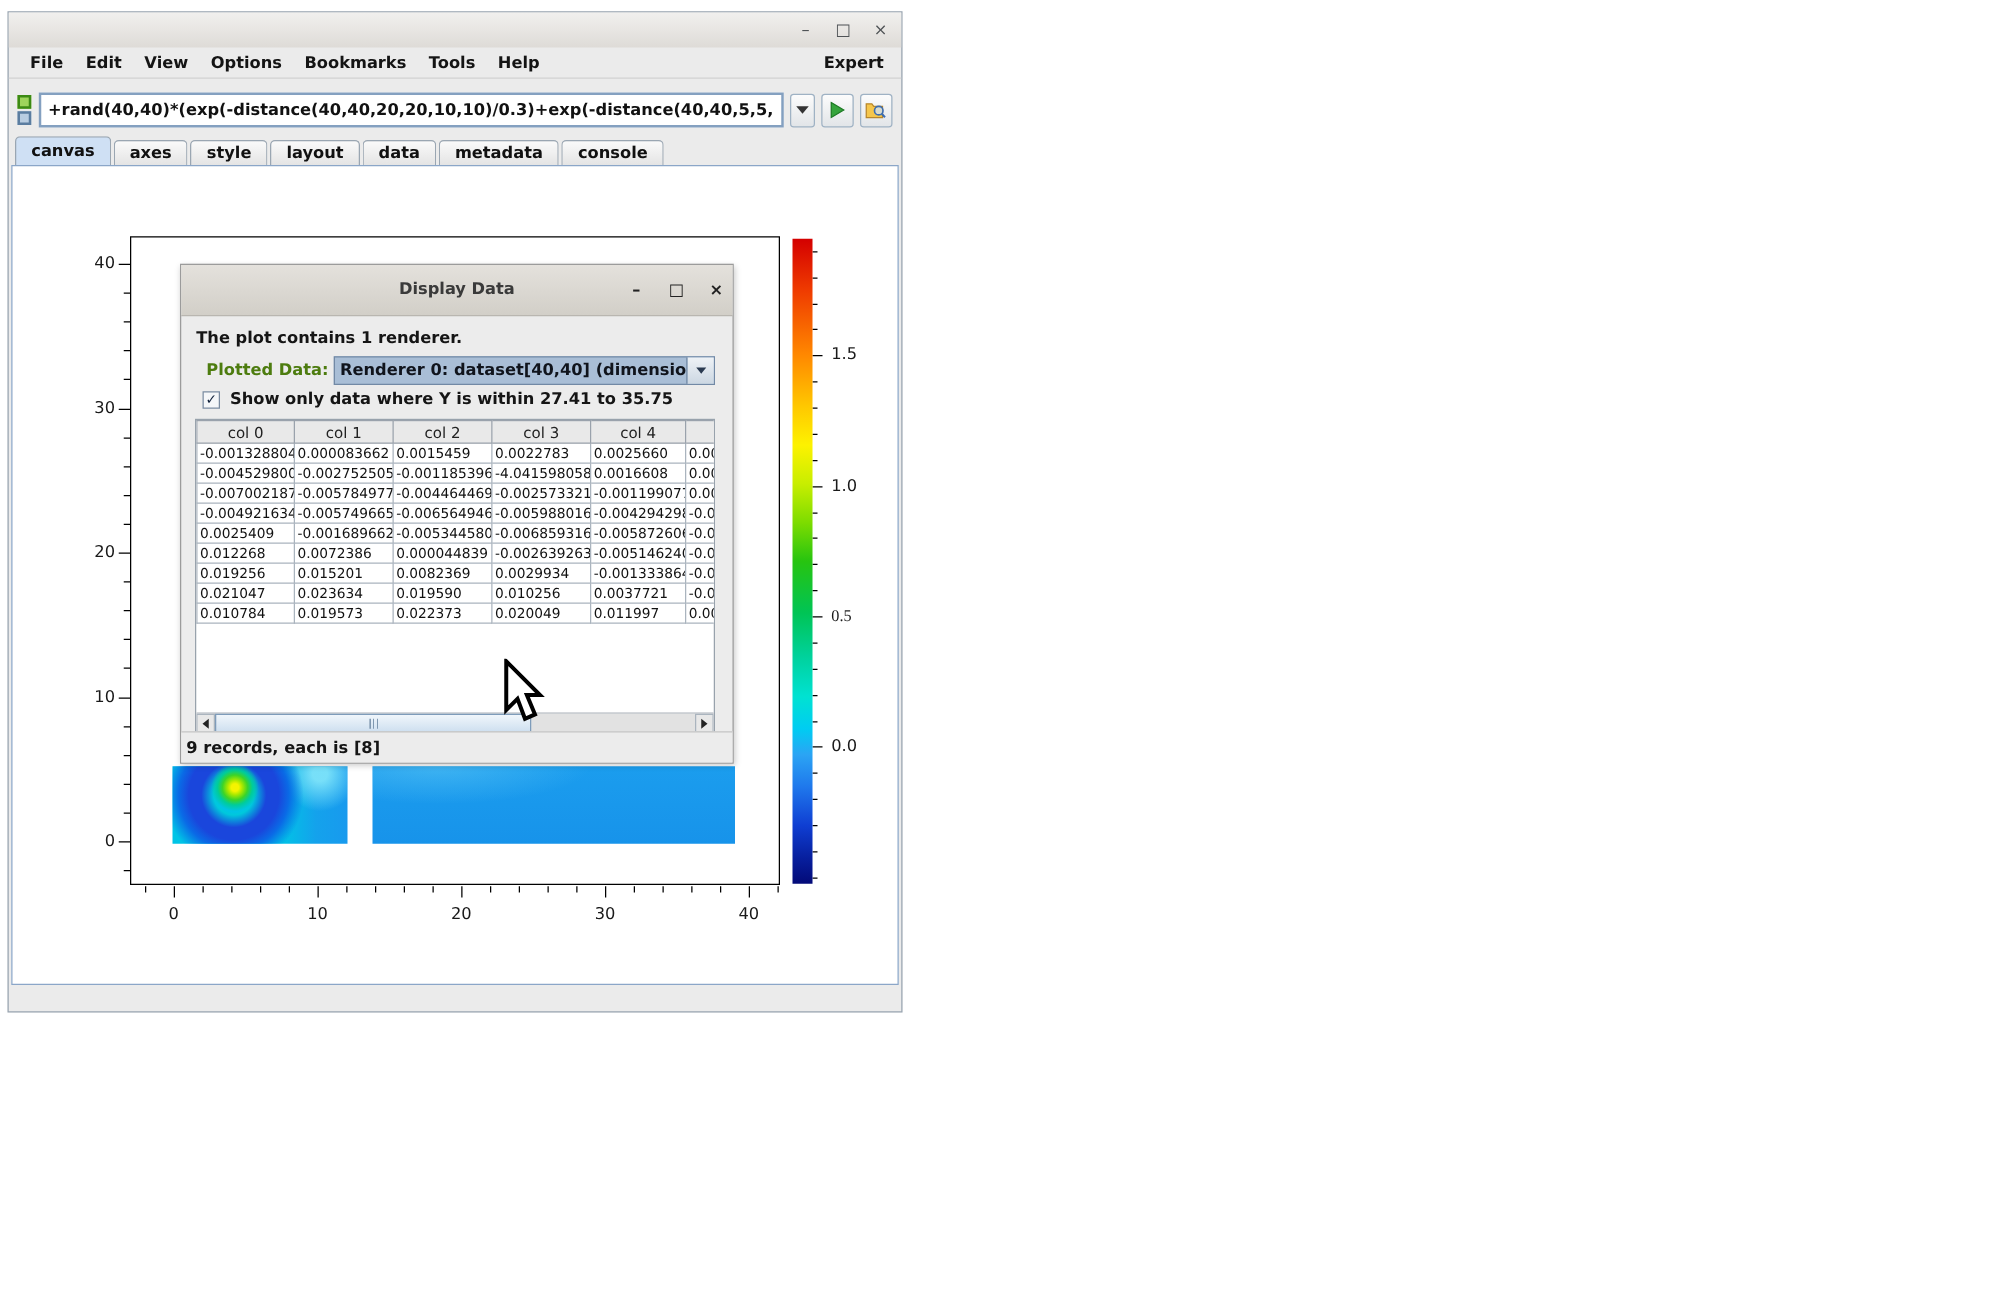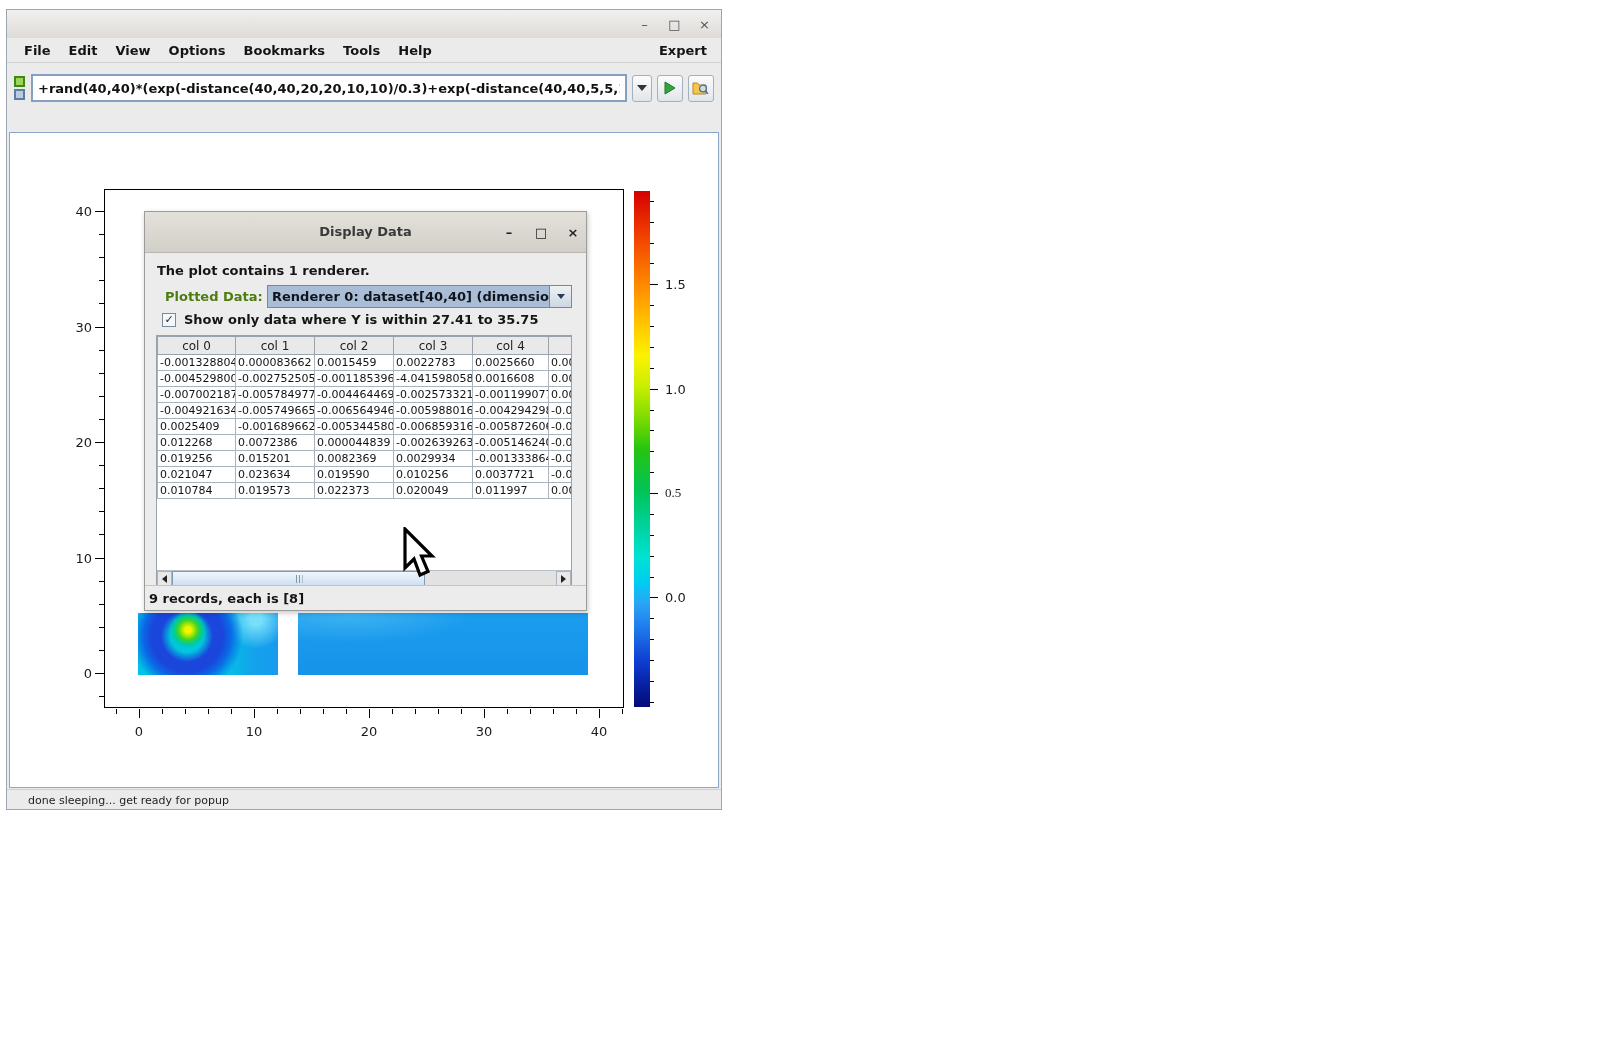--- a/index.html
+++ b/index.html
@@ -138,20 +138,29 @@
       </span>
       <span class="toolbtn inspectbtn">
         <svg width="18" height="15">
           <path d="M1,4 L1,13 L14,13 L14,4 L7,4 L5.5,2 L1,2 Z" fill="#f5c64c" stroke="#b8862a"></path>
           <circle cx="11" cy="7.5" r="3.4" fill="rgba(205,225,250,.75)" stroke="#3d6db0" stroke-width="1.3"></circle>
           <line x1="13.4" y1="10" x2="16" y2="12.8" stroke="#3d6db0" stroke-width="1.6"></line>
         </svg>
       </span>
     </div>
 
+    <div class="tabs" id="tabs">
+        <span class="tab active">canvas</span>
+        <span class="tab">axes</span>
+        <span class="tab">style</span>
+        <span class="tab">layout</span>
+        <span class="tab">data</span>
+        <span class="tab">metadata</span>
+        <span class="tab">console</span>
+      </div>
 
     <div class="canvas">
       <div id="plot-layer">
           <div class="ytick" style="top: 78px; left: 85px; width: 9px;"></div>
           <div class="ytick" style="top: 101.1px; left: 89px; width: 5px;"></div>
           <div class="ytick" style="top: 124.2px; left: 89px; width: 5px;"></div>
           <div class="ytick" style="top: 147.3px; left: 89px; width: 5px;"></div>
           <div class="ytick" style="top: 170.4px; left: 89px; width: 5px;"></div>
           <div class="ytick" style="top: 193.5px; left: 85px; width: 9px;"></div>
           <div class="ytick" style="top: 216.6px; left: 89px; width: 5px;"></div>
@@ -369,18 +378,15 @@
           </div>
         </div>
         <div class="dlg-records">9 records, each is [8]</div>
       </div>
 
       <svg class="cursor" width="38" height="52" viewBox="0 0 38 52">
         <polygon points="3,2 3,41 12,32 18,48 26,44.5 19.5,29 30,29" fill="#fff" stroke="#000" stroke-width="3.2" stroke-linejoin="miter"></polygon>
       </svg>
     </div>
 
-    <div class="statusbar">
-      <span>done sleeping... get ready for popup</span>
-    </div>
 
   </div>
 </div>
 
 </body></html>

